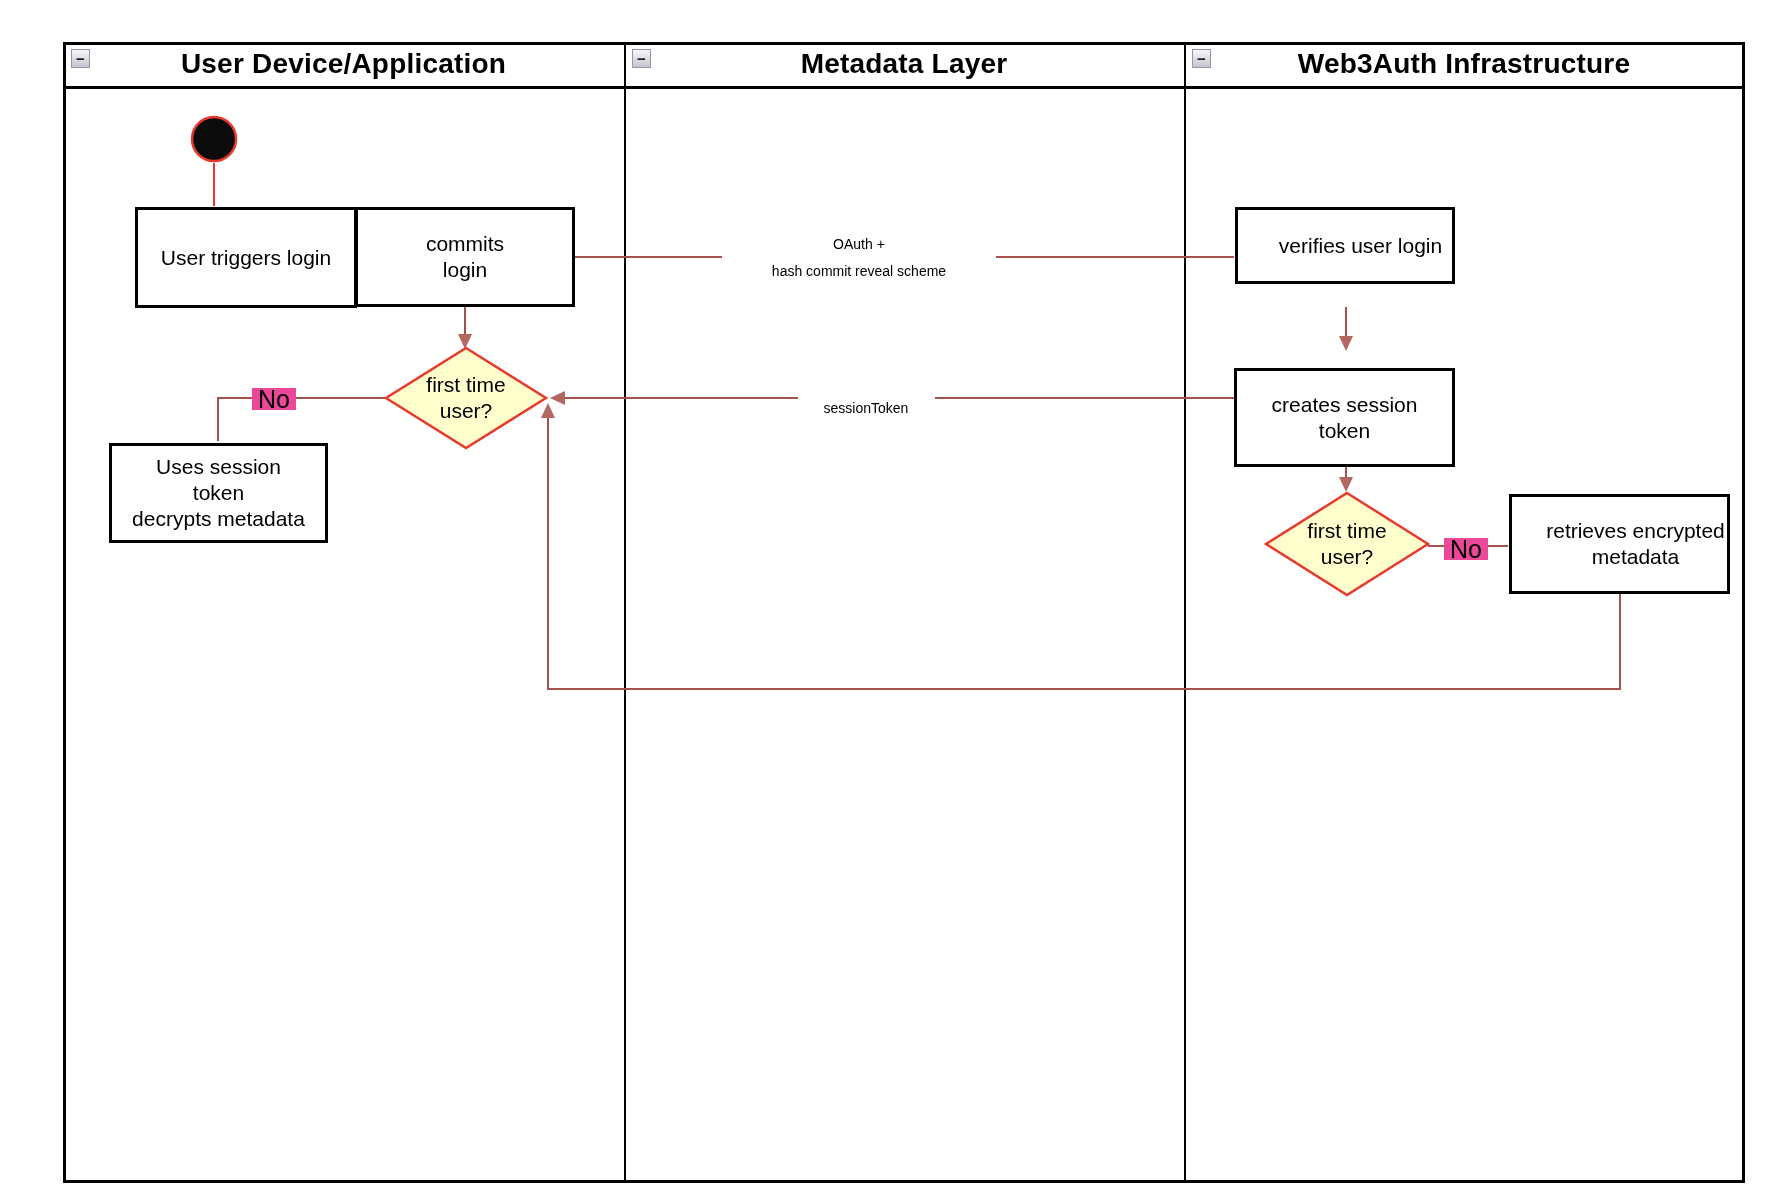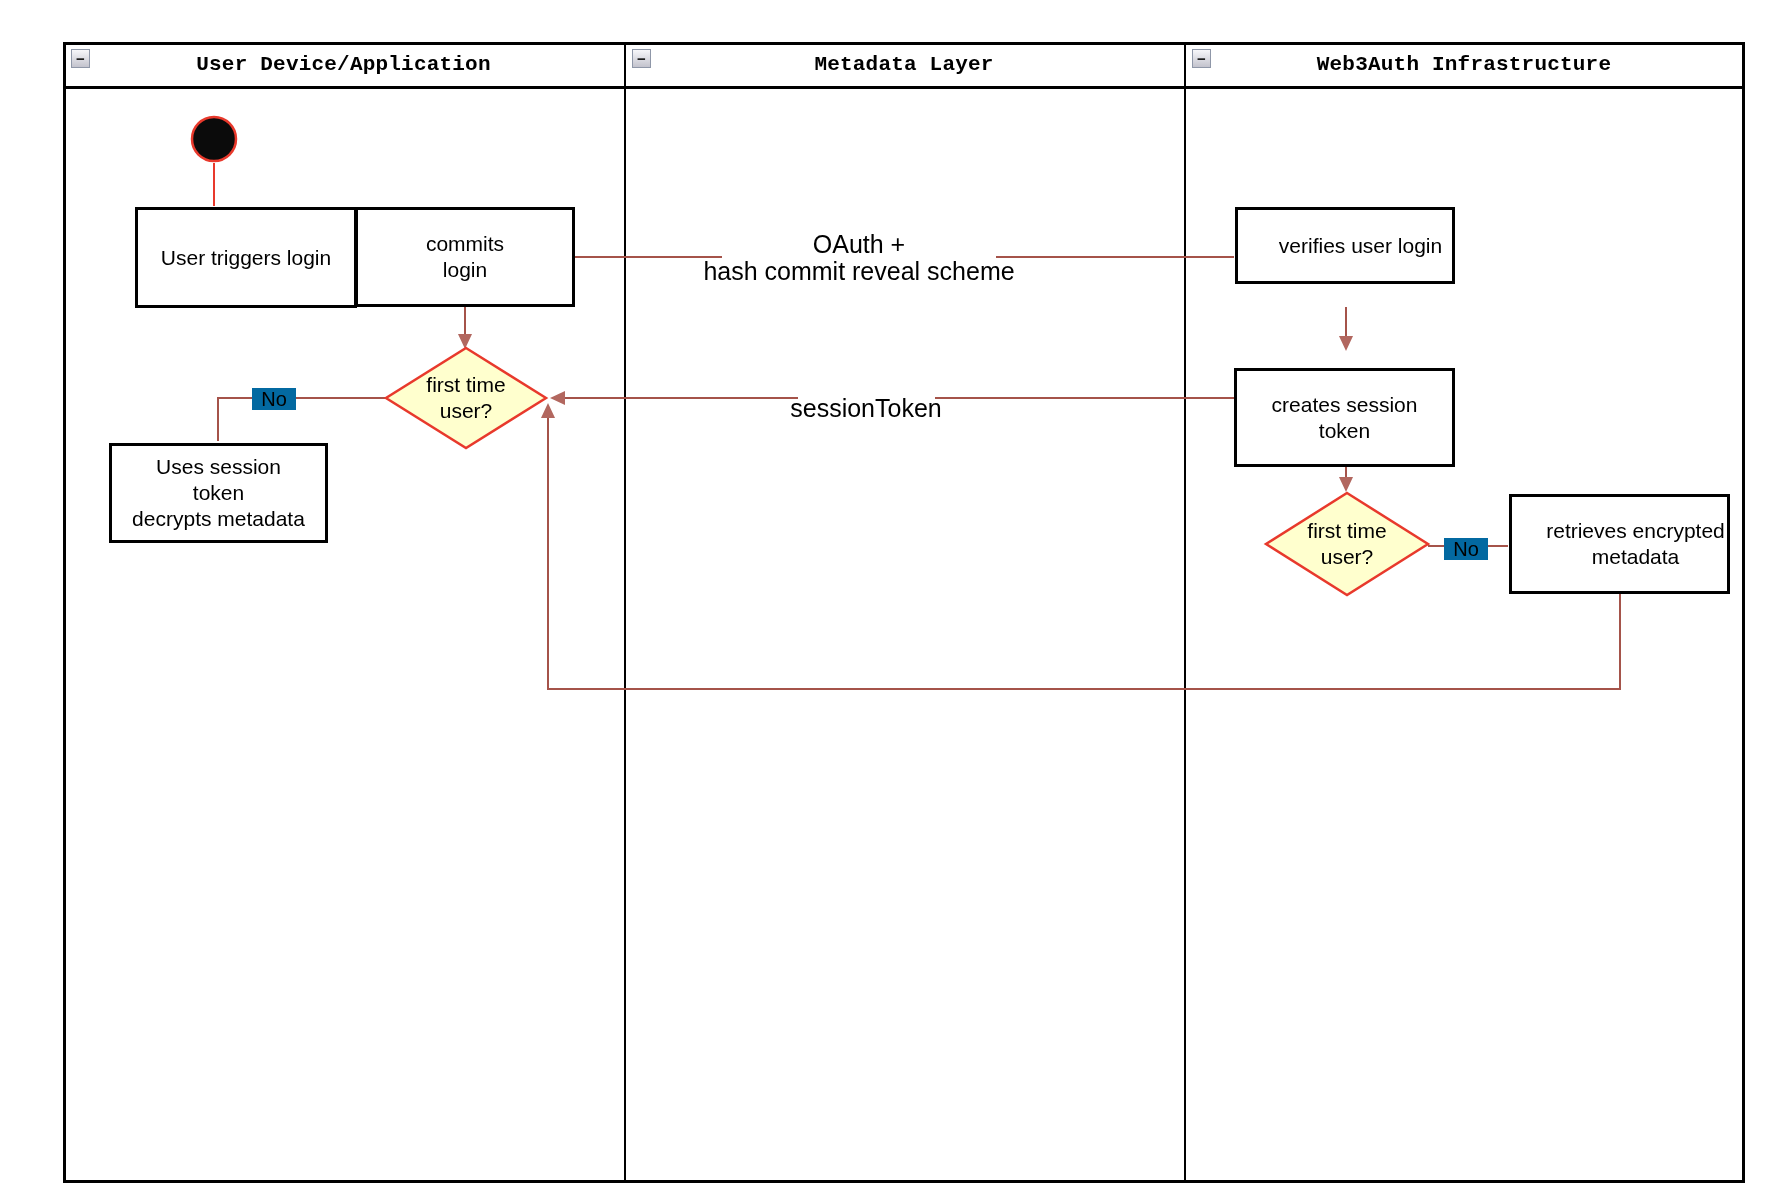--- a/index.html
+++ b/index.html
@@ -5,36 +5,36 @@
   html,body{margin:0;padding:0;background:#ffffff;}
   body{font-family:"Liberation Sans", sans-serif;color:#000;}
   .canvas{position:relative;width:1780px;height:1202px;background:#fff;overflow:hidden;}
 
   
   .frame{position:absolute;left:63px;top:42px;width:1682px;height:1141px;
          border:3px solid #000;box-sizing:border-box;}
   .lane-divider{position:absolute;top:42px;height:1141px;width:2px;background:#000;}
   .header-cell{position:absolute;top:42px;height:47px;border-bottom:3px solid #000;
                box-sizing:border-box;display:flex;align-items:center;justify-content:center;}
-  .header-title{font-weight:bold;font-size:21px;letter-spacing:.2px;font-family:Liberation Mono, monospace;}
+  .header-title{font-weight:bold;font-size:28px;letter-spacing:.2px;}
   .collapse-btn{position:absolute;left:8px;top:7px;width:19px;height:19px;
                 border:1px solid #8f97a8;background:linear-gradient(#f7f7fa,#c3c3cd);
                 display:flex;align-items:center;justify-content:center;
                 font-size:15px;font-weight:bold;line-height:1;color:#111;cursor:pointer;
                 box-sizing:border-box;}
 
   
   .node{position:absolute;border:3px solid #000;background:#fff;box-sizing:border-box;
         display:flex;align-items:center;justify-content:center;text-align:center;
         font-size:21px;line-height:26px;white-space:pre-line;}
   .diamond-label{position:absolute;display:flex;align-items:center;justify-content:center;
         text-align:center;font-size:21px;line-height:26px;white-space:pre-line;}
   .edge-label{position:absolute;display:flex;align-items:center;justify-content:center;
-        text-align:center;font-size:25px;line-height:27px;white-space:pre-line;}
-  .edge-label.small{font-size:20px;background:#0369a1;padding:0 2px;}
+        text-align:center;font-size:14px;line-height:27px;white-space:pre-line;}
+  .edge-label.small{font-size:25px;background:#ec4899;padding:0 2px;}
 
   svg.wires{position:absolute;left:0;top:0;}
   svg.wires *{vector-effect:non-scaling-stroke;}
 </style>
 </head>
 <body>
 
 <div class="canvas">
 
   <div class="frame"></div>

